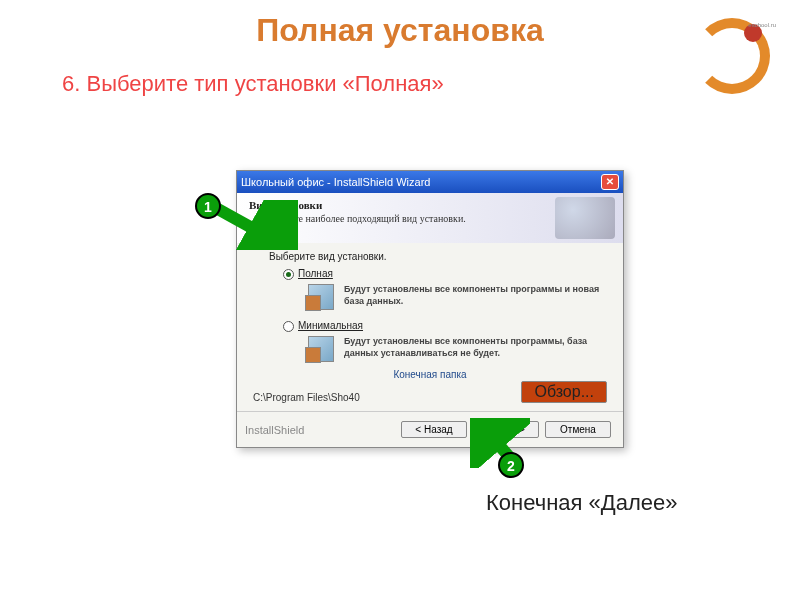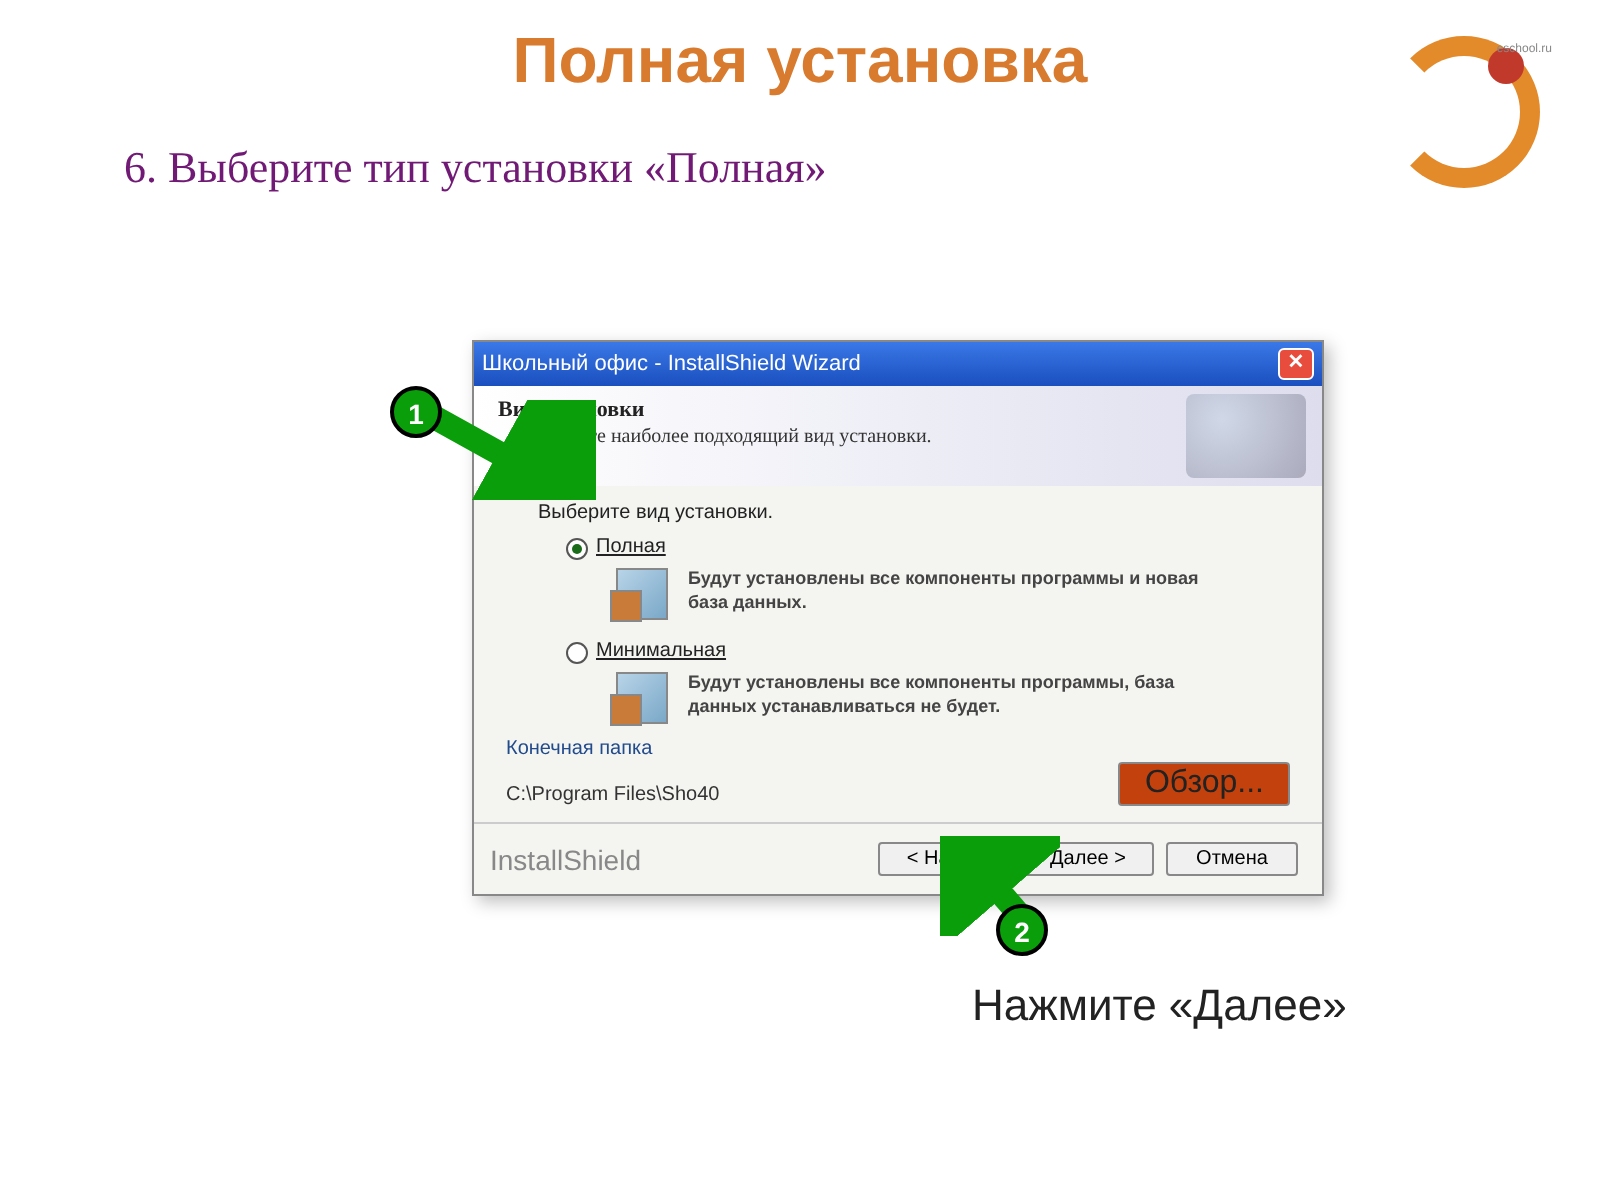--- a/index.html
+++ b/index.html
@@ -45,29 +45,28 @@
   }
   .logo-text {
     position: absolute;
     top: 4px;
     right: -4px;
     font-size: 6px;
     color: #888;
   }
   .instruction {
     font-size: 22px;
-    color: #701a75;
+    color: #ef4444;
     margin: 22px 0 0 62px;
-    font-family: Liberation Serif, serif;
   }
   .dialog-wrap {
     position: absolute;
     top: 170px;
     left: 236px;
-    width: 426px;
+    width: 388px;
     height: 278px;
     box-shadow: 3px 3px 8px rgba(0,0,0,0.25);
     background: #eee;
     border: 1px solid #888;
   }
   .titlebar {
     height: 22px;
     background: linear-gradient(to bottom, #3b78e7, #1a4fbf);
     color: #fff;
     font-size: 11px;
@@ -186,20 +185,21 @@
   .dest-folder {
     position: absolute;
     bottom: 8px;
     left: 16px;
     right: 16px;
   }
   .dest-label {
     font-size: 10px;
     color: #224b8c;
     margin-bottom: 1px;
+    text-align: center;
   }
   .dest-path-row {
     display: flex;
     align-items: flex-end;
     justify-content: space-between;
   }
   .dest-path { font-size: 10px; color: #333; }
   .browse-btn {
     font-size: 16px;
     padding: 1px 12px;
@@ -214,21 +214,21 @@
     display: flex;
     justify-content: flex-end;
     align-items: center;
     padding: 0 12px;
     gap: 6px;
     font-family: Tahoma, sans-serif;
   }
   .installshield-tag {
     position: absolute;
     left: 8px;
-    font-size: 14px;
+    font-size: 11px;
     color: #888;
   }
   .wiz-btn {
     font-size: 10px;
     padding: 2px 10px;
     border: 1px solid #888;
     background: #f0f0f0;
     border-radius: 2px;
     min-width: 66px;
     text-align: center;
@@ -334,13 +334,13 @@
     <marker id="ah2" markerWidth="12" markerHeight="12" refX="2" refY="6" orient="auto">
       <polygon points="0,0 12,6 0,12" fill="#0a9e0a"></polygon>
     </marker>
   </defs>
   <line x1="42" y1="42" x2="16" y2="12" stroke="#0a9e0a" stroke-width="12" marker-end="url(#ah2)"></line>
 </svg>
 
 <div class="callout-badge badge-1">1</div>
 <div class="callout-badge badge-2">2</div>
 
-<div class="bottom-text">Нажмите «Далее»</div>
+<div class="bottom-text">Конечная «Далее»</div>
 
 </body></html>

